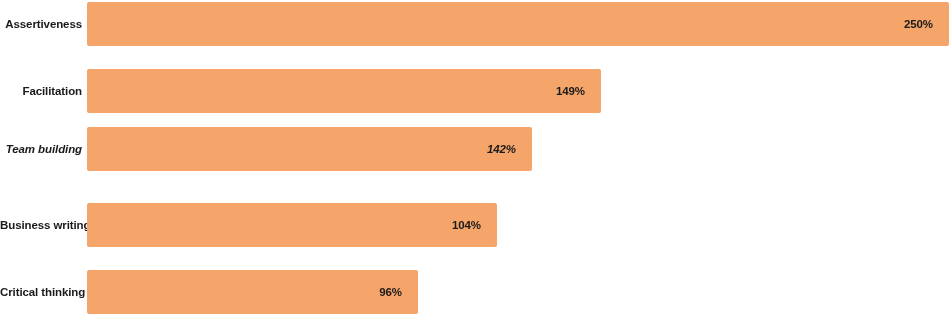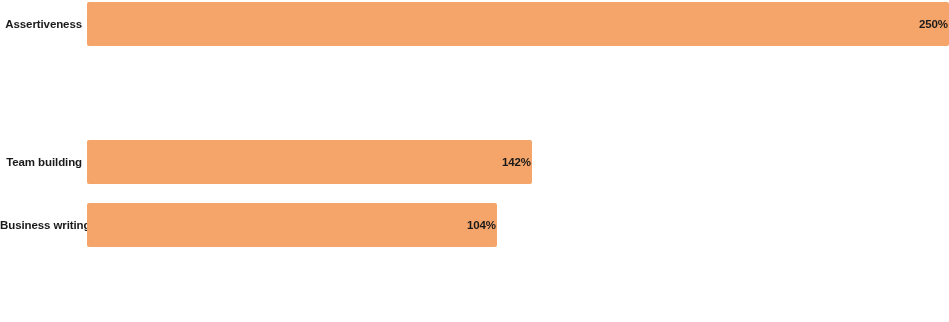--- a/index.html
+++ b/index.html
@@ -45,21 +45,21 @@
     position: absolute;
     left: 0;
     top: 0;
     height: 100%;
     background: #f5a569;
     border-radius: 2px;
     display: flex;
     align-items: center;
     justify-content: flex-end;
     box-sizing: border-box;
-    padding-right: 1px;
+    padding-right: 16px;
   }
   .bar-value {
     font-size: 11.5px;
     font-weight: bold;
     color: #1a1a1a;
     letter-spacing: -0.1px;
     white-space: nowrap;
   }
 </style>
 </head>
@@ -69,33 +69,49 @@
 
   <div class="bar-row" style="top:2px; height:44px;">
     <div class="cat-label">Assertiveness</div>
     <div class="bar-track">
       <div class="bar" style="width: 862px;">
         <span class="bar-value">250%</span>
       </div>
     </div>
   </div>
 
+  <div class="bar-row" style="top:69px; height:44px;">
+    <div class="cat-label">Facilitation</div>
+    <div class="bar-track">
+      <div class="bar" style="width: 514px;">
+        <span class="bar-value">149%</span>
+      </div>
+    </div>
+  </div>
 
-  <div class="bar-row" style="top:140px; height:44px;">
+  <div class="bar-row" style="top:127px; height:44px;font-style:italic;">
     <div class="cat-label">Team building</div>
     <div class="bar-track">
       <div class="bar" style="width: 445px;">
         <span class="bar-value">142%</span>
       </div>
     </div>
   </div>
 
   <div class="bar-row" style="top:203px; height:44px;">
     <div class="cat-label">Business writing</div>
     <div class="bar-track">
       <div class="bar" style="width: 410px;">
         <span class="bar-value">104%</span>
       </div>
     </div>
   </div>
 
+  <div class="bar-row" style="top:270px; height:44px;">
+    <div class="cat-label">Critical thinking</div>
+    <div class="bar-track">
+      <div class="bar" style="width: 331px;">
+        <span class="bar-value">96%</span>
+      </div>
+    </div>
+  </div>
 
 </div>
 
 </body></html>

